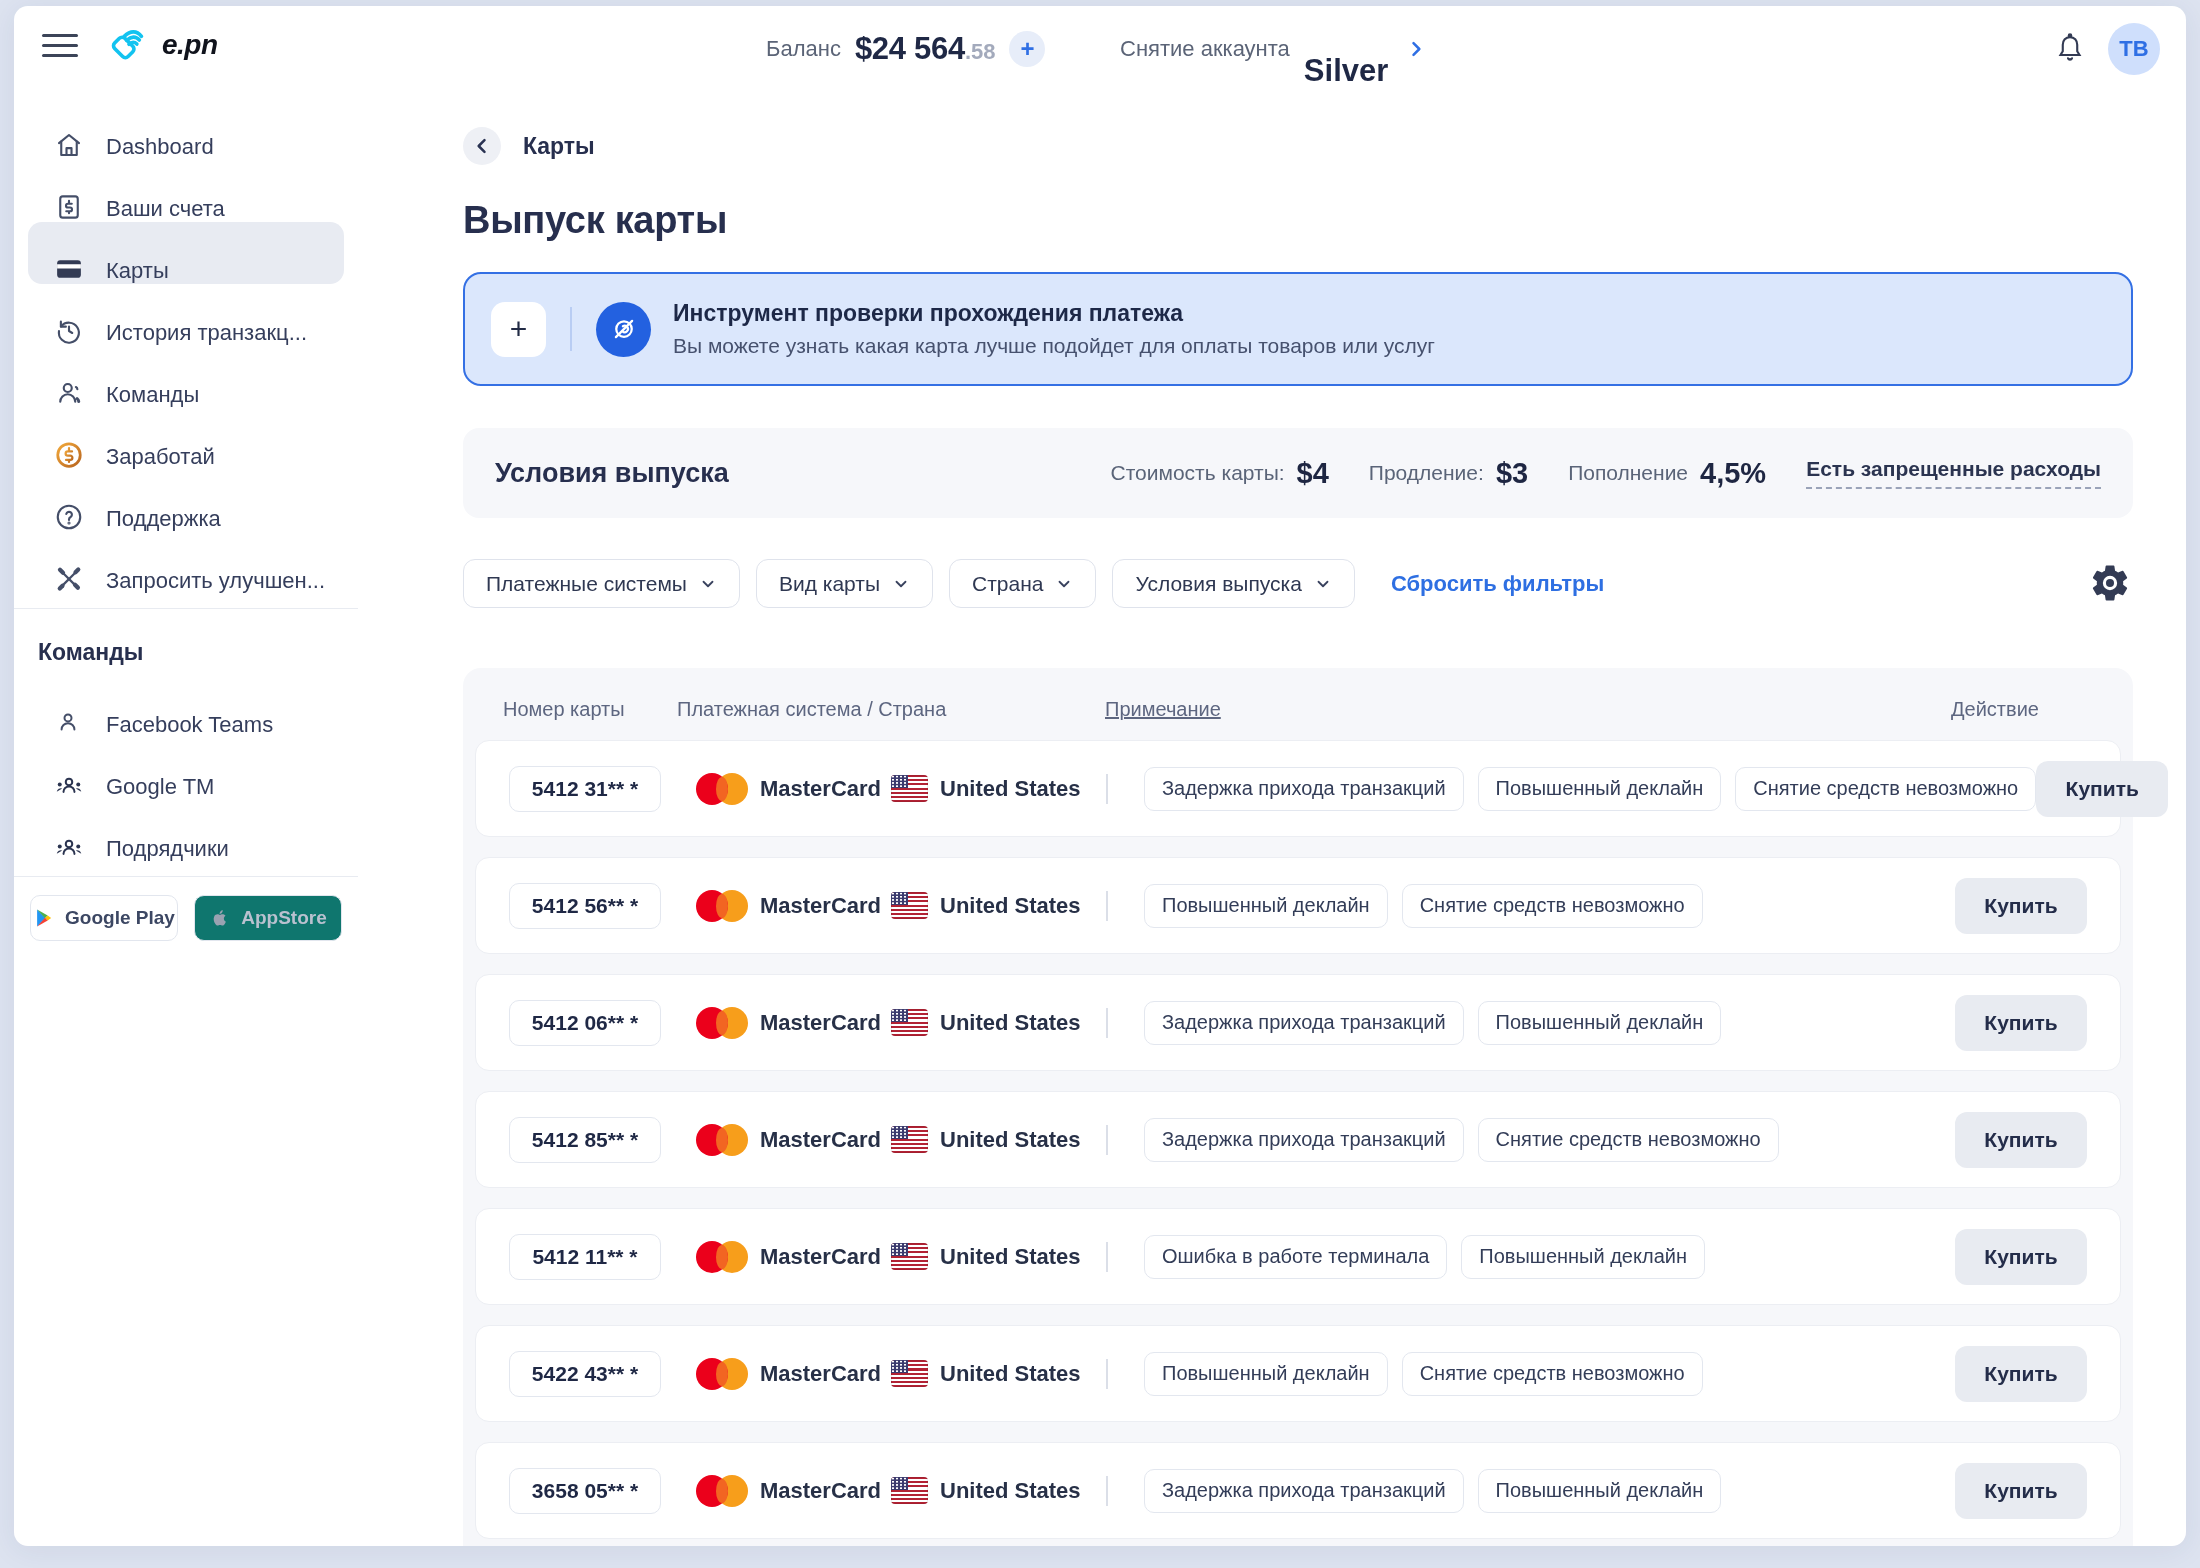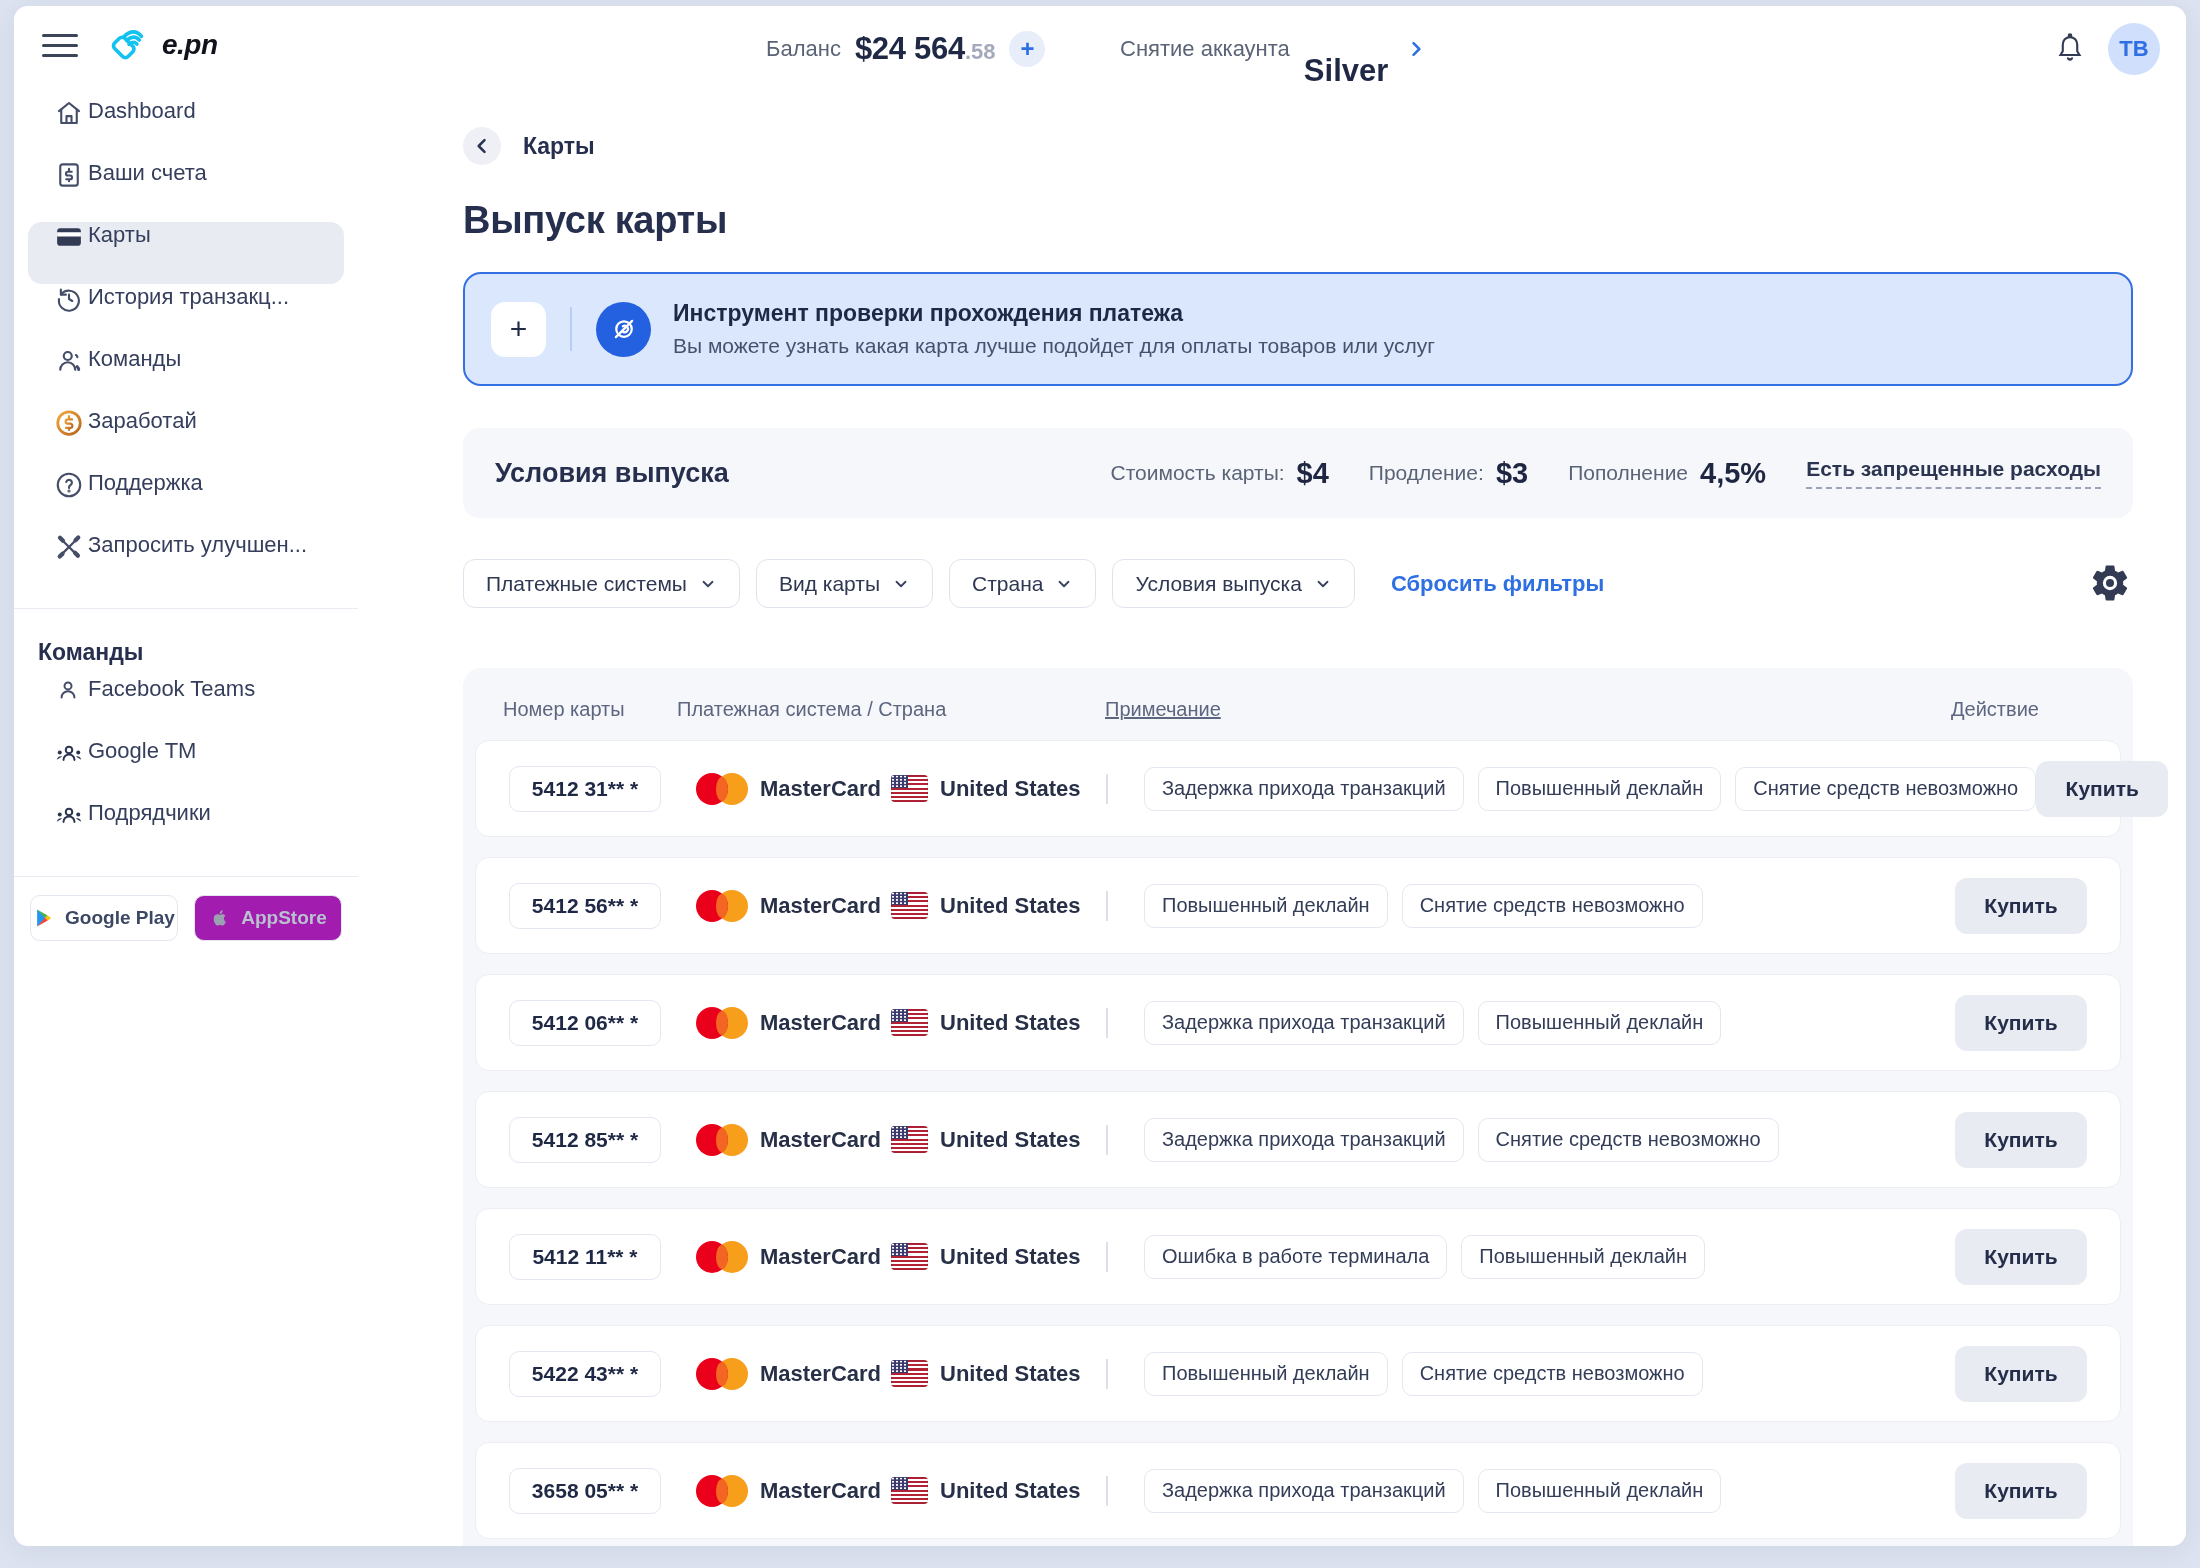--- a/index.html
+++ b/index.html
@@ -35,32 +35,32 @@
   .level-value { font-size:31px; font-weight:800; color:#1f2845;margin-top:44px; }
   .level-chevron { margin-left:4px; display:flex; }
 
   .bell-btn { position:absolute; left:2036px; top:24px; width:40px; height:40px; background:none; border:none; cursor:pointer; color:#333b54;}
   .avatar { position:absolute; left:2094px; top:17px; width:52px; height:52px; border-radius:50%;
     background:#cfdffc; color:#2f6fe4; font-size:22px; font-weight:700;
     display:flex; align-items:center; justify-content:center; cursor:pointer; }
 
   
   .sidebar { position:absolute; left:0; top:92px; width:344px; }
-  .nav-item { height:62px; margin:0 14px; border-radius:14px; display:flex; align-items:flex-start;
-    padding-left:26px; gap:4px; cursor:pointer; }
+  .nav-item { height:62px; margin:0 14px; border-radius:14px; display:flex; align-items:flex-end;
+    padding-left:26px; gap:22px; cursor:pointer; }
   .nav-item.active { background:#e8ebf2; }
   .nav-item .ic { width:30px; height:30px; color:#444e68; flex:none; display:flex; }
   .nav-item .lbl { font-size:22px; color:#353e5c; }
   .sb-divider { height:1px; background:#e8ebf1; margin:14px 0; }
   .sb-heading { font-size:23px; font-weight:700; color:#272f4e; padding:16px 0 10px 24px; }
   .store-row { display:flex; gap:16px; margin:18px 16px 0 16px; }
   .store-btn { height:46px; border-radius:10px; border:1px solid #e2e6ee; background:#fff;
     display:flex; align-items:center; justify-content:center; gap:10px; cursor:pointer; flex:1; }
   .store-btn span { font-size:19px; font-weight:600; color:#3c4763; }
-  .store-btn.disabled { background:#a21caf; }
+  .store-btn.disabled { background:#0f766e; }
   .store-btn.disabled span { color:#b9c1cf; }
 
   
   .main { position:absolute; left:344px; top:86px; right:0; padding:0 53px 0 105px; }
   .breadcrumb { margin-top:35px; display:flex; align-items:center; gap:22px; }
   .back-btn { width:38px; height:38px; border-radius:50%; background:#eef0f5; border:none;
     display:flex; align-items:center; justify-content:center; cursor:pointer; color:#2a3353; }
   .crumb-label { font-size:23px; font-weight:700; color:#272f4e; cursor:pointer; }
   .page-title { margin-top:34px; font-size:38px; font-weight:800; color:#272f4e; letter-spacing:-0.3px; }
 

